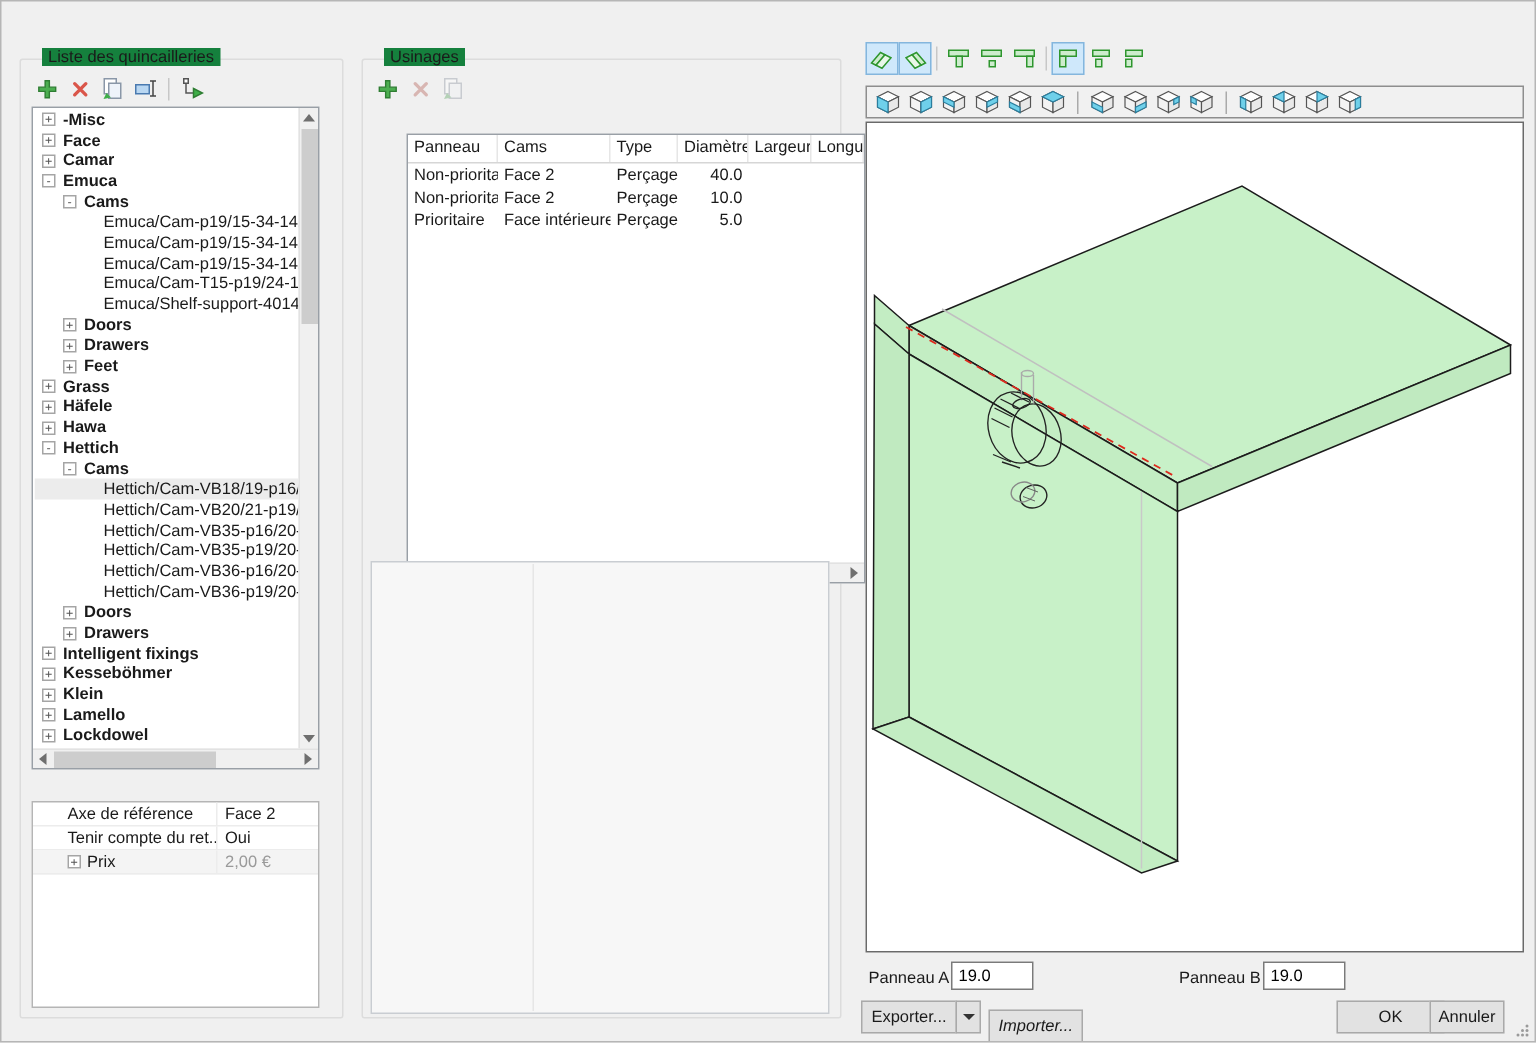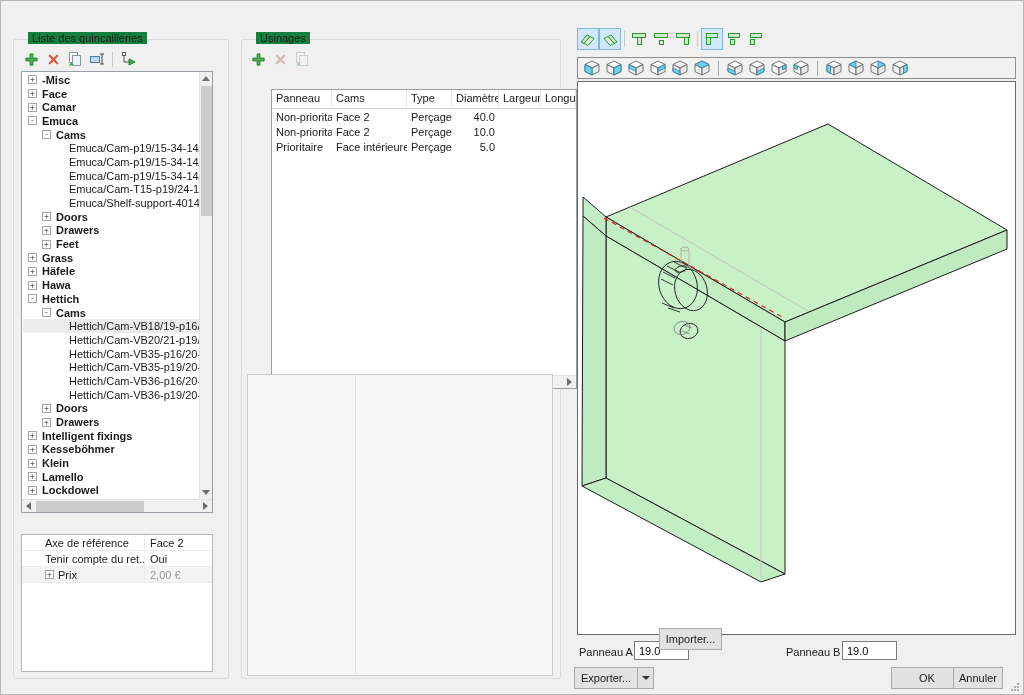--- a/index.html
+++ b/index.html
@@ -561,21 +561,21 @@
 
   <div class="flabel" style="left:578px;top:641px;">Panneau A :</div>
   <input class="finput" style="left: 633px; top: 640px; width: 55px;" value="19.0">
   <div class="flabel" style="left:785px;top:641px;">Panneau B :</div>
   <input class="finput" style="left: 841px; top: 640px; width: 55px;" value="19.0">
 
   <div class="btn" style="left:573px;top:666px;width:64px;">Exporter...</div>
   <div class="btn" style="left:636px;top:666px;width:17px;">
       <span class="caret"></span>
     </div>
-  <div class="btn" style="left:658px;top:627px;width:63px;">Importer...</div>
+  <div class="btn" style="left:658px;top:672px;width:63px;font-style:italic;">Importer...</div>
   <div class="btn" style="left:890px;top:666px;width:72px;">OK</div>
   <div class="btn" style="left:952px;top:666px;width:50px;">Annuler</div>
 
   <svg class="grip" width="10" height="10">
     <circle cx="8" cy="2" r="1" fill="#9a9a9a"></circle>
       <circle cx="8" cy="5" r="1" fill="#9a9a9a"></circle>
     <circle cx="5" cy="5" r="1" fill="#9a9a9a"></circle>
       <circle cx="8" cy="8" r="1" fill="#9a9a9a"></circle>
     <circle cx="5" cy="8" r="1" fill="#9a9a9a"></circle>
       <circle cx="2" cy="8" r="1" fill="#9a9a9a"></circle>

